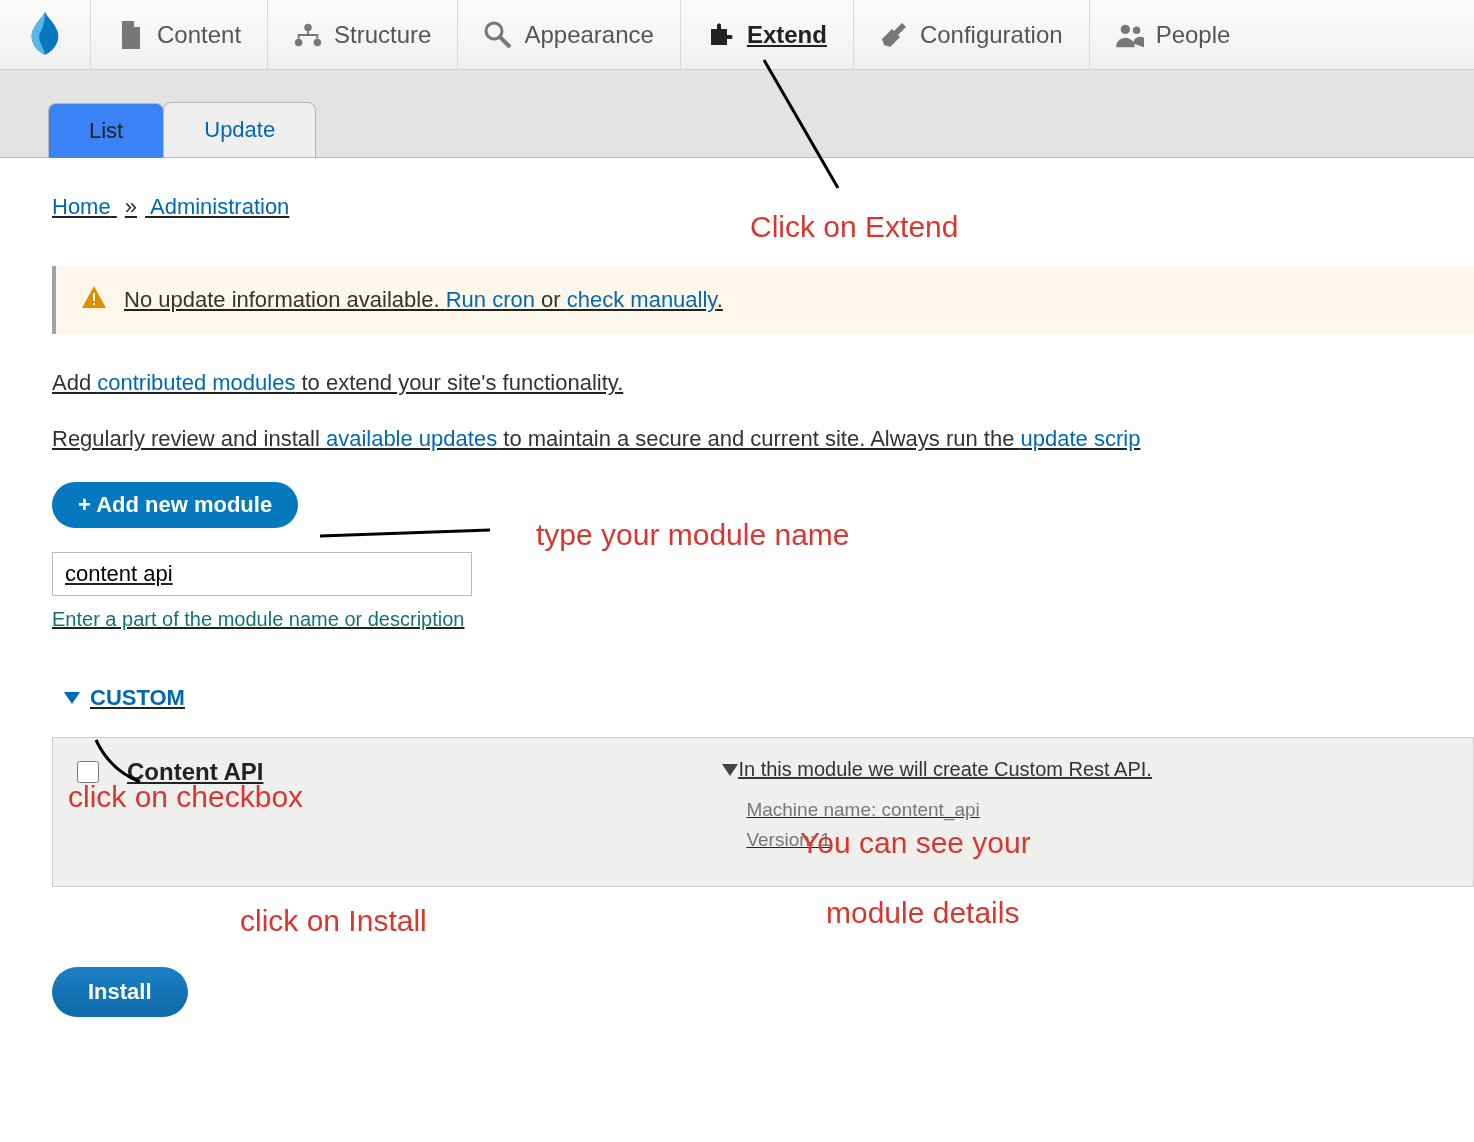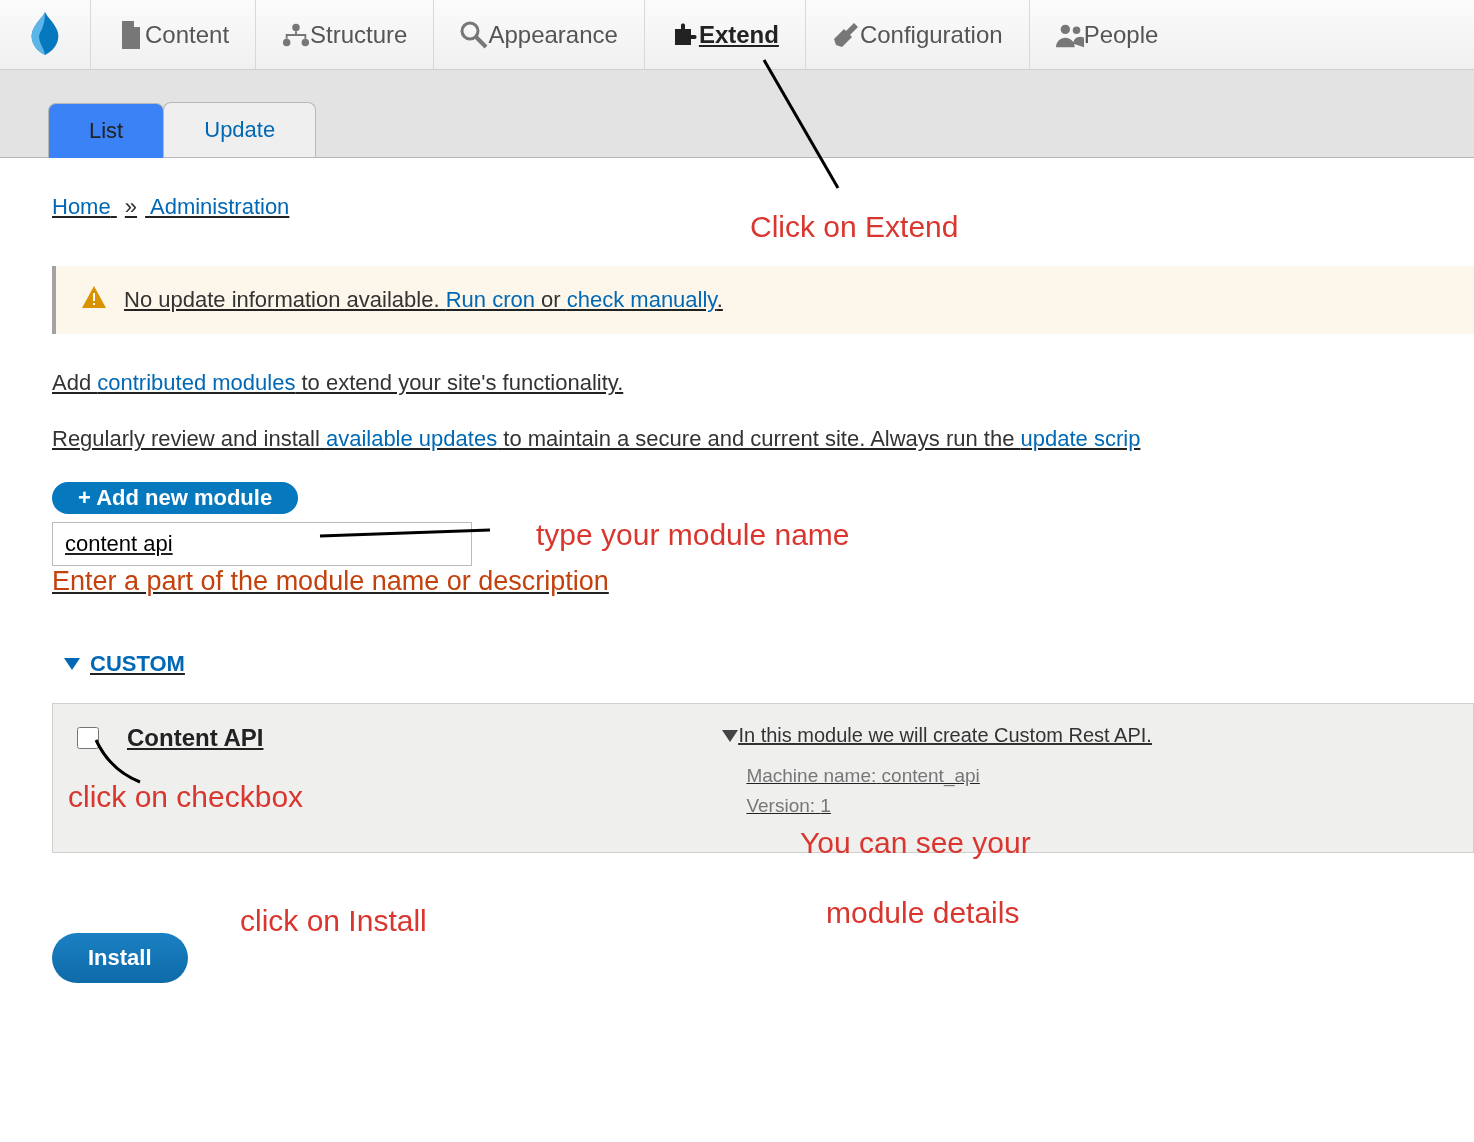--- a/index.html
+++ b/index.html
@@ -21,20 +21,21 @@
     }
     .drupal-logo {
       width: 90px;
       display: flex;
       align-items: center;
       justify-content: center;
     }
     .toolbar-item {
       display: flex;
       align-items: center;
+      gap: 12px;
       padding: 0 26px;
       border-left: 1px solid #d8d8d8;
       font-size: 24px;
       color: #555;
       cursor: pointer;
     }
     .toolbar-item.active .toolbar-label {
       text-decoration: underline;
       font-weight: 700;
       color: #222;
@@ -93,37 +94,37 @@
 
     
     .add-btn {
       display: inline-flex;
       align-items: center;
       gap: 10px;
       background: #0678be;
       color: #fff;
       font-size: 22px;
       font-weight: 600;
-      padding: 3px 26px;
+      padding: 10px 26px;
       border-radius: 28px;
       border: none;
       cursor: pointer;
-      margin-bottom: 8px;
+      margin-bottom: 24px;
     }
 
     
     .search-input {
       display: block;
       width: 420px;
       padding: 8px 12px;
       font-size: 22px;
       border: 1px solid #bbb;
       background: #fff;
     }
-    .help-text { font-size: 27px; color:#c2410c; }
+    .help-text { font-size: 20px; color:#0f766e; margin-top: 12px; }
 
     
     .section-title {
       color: #0068b4;
       font-weight: 700;
       font-size: 22px;
       display: flex;
       align-items: center;
       gap: 10px;
       margin: 54px 16px 26px 12px;

